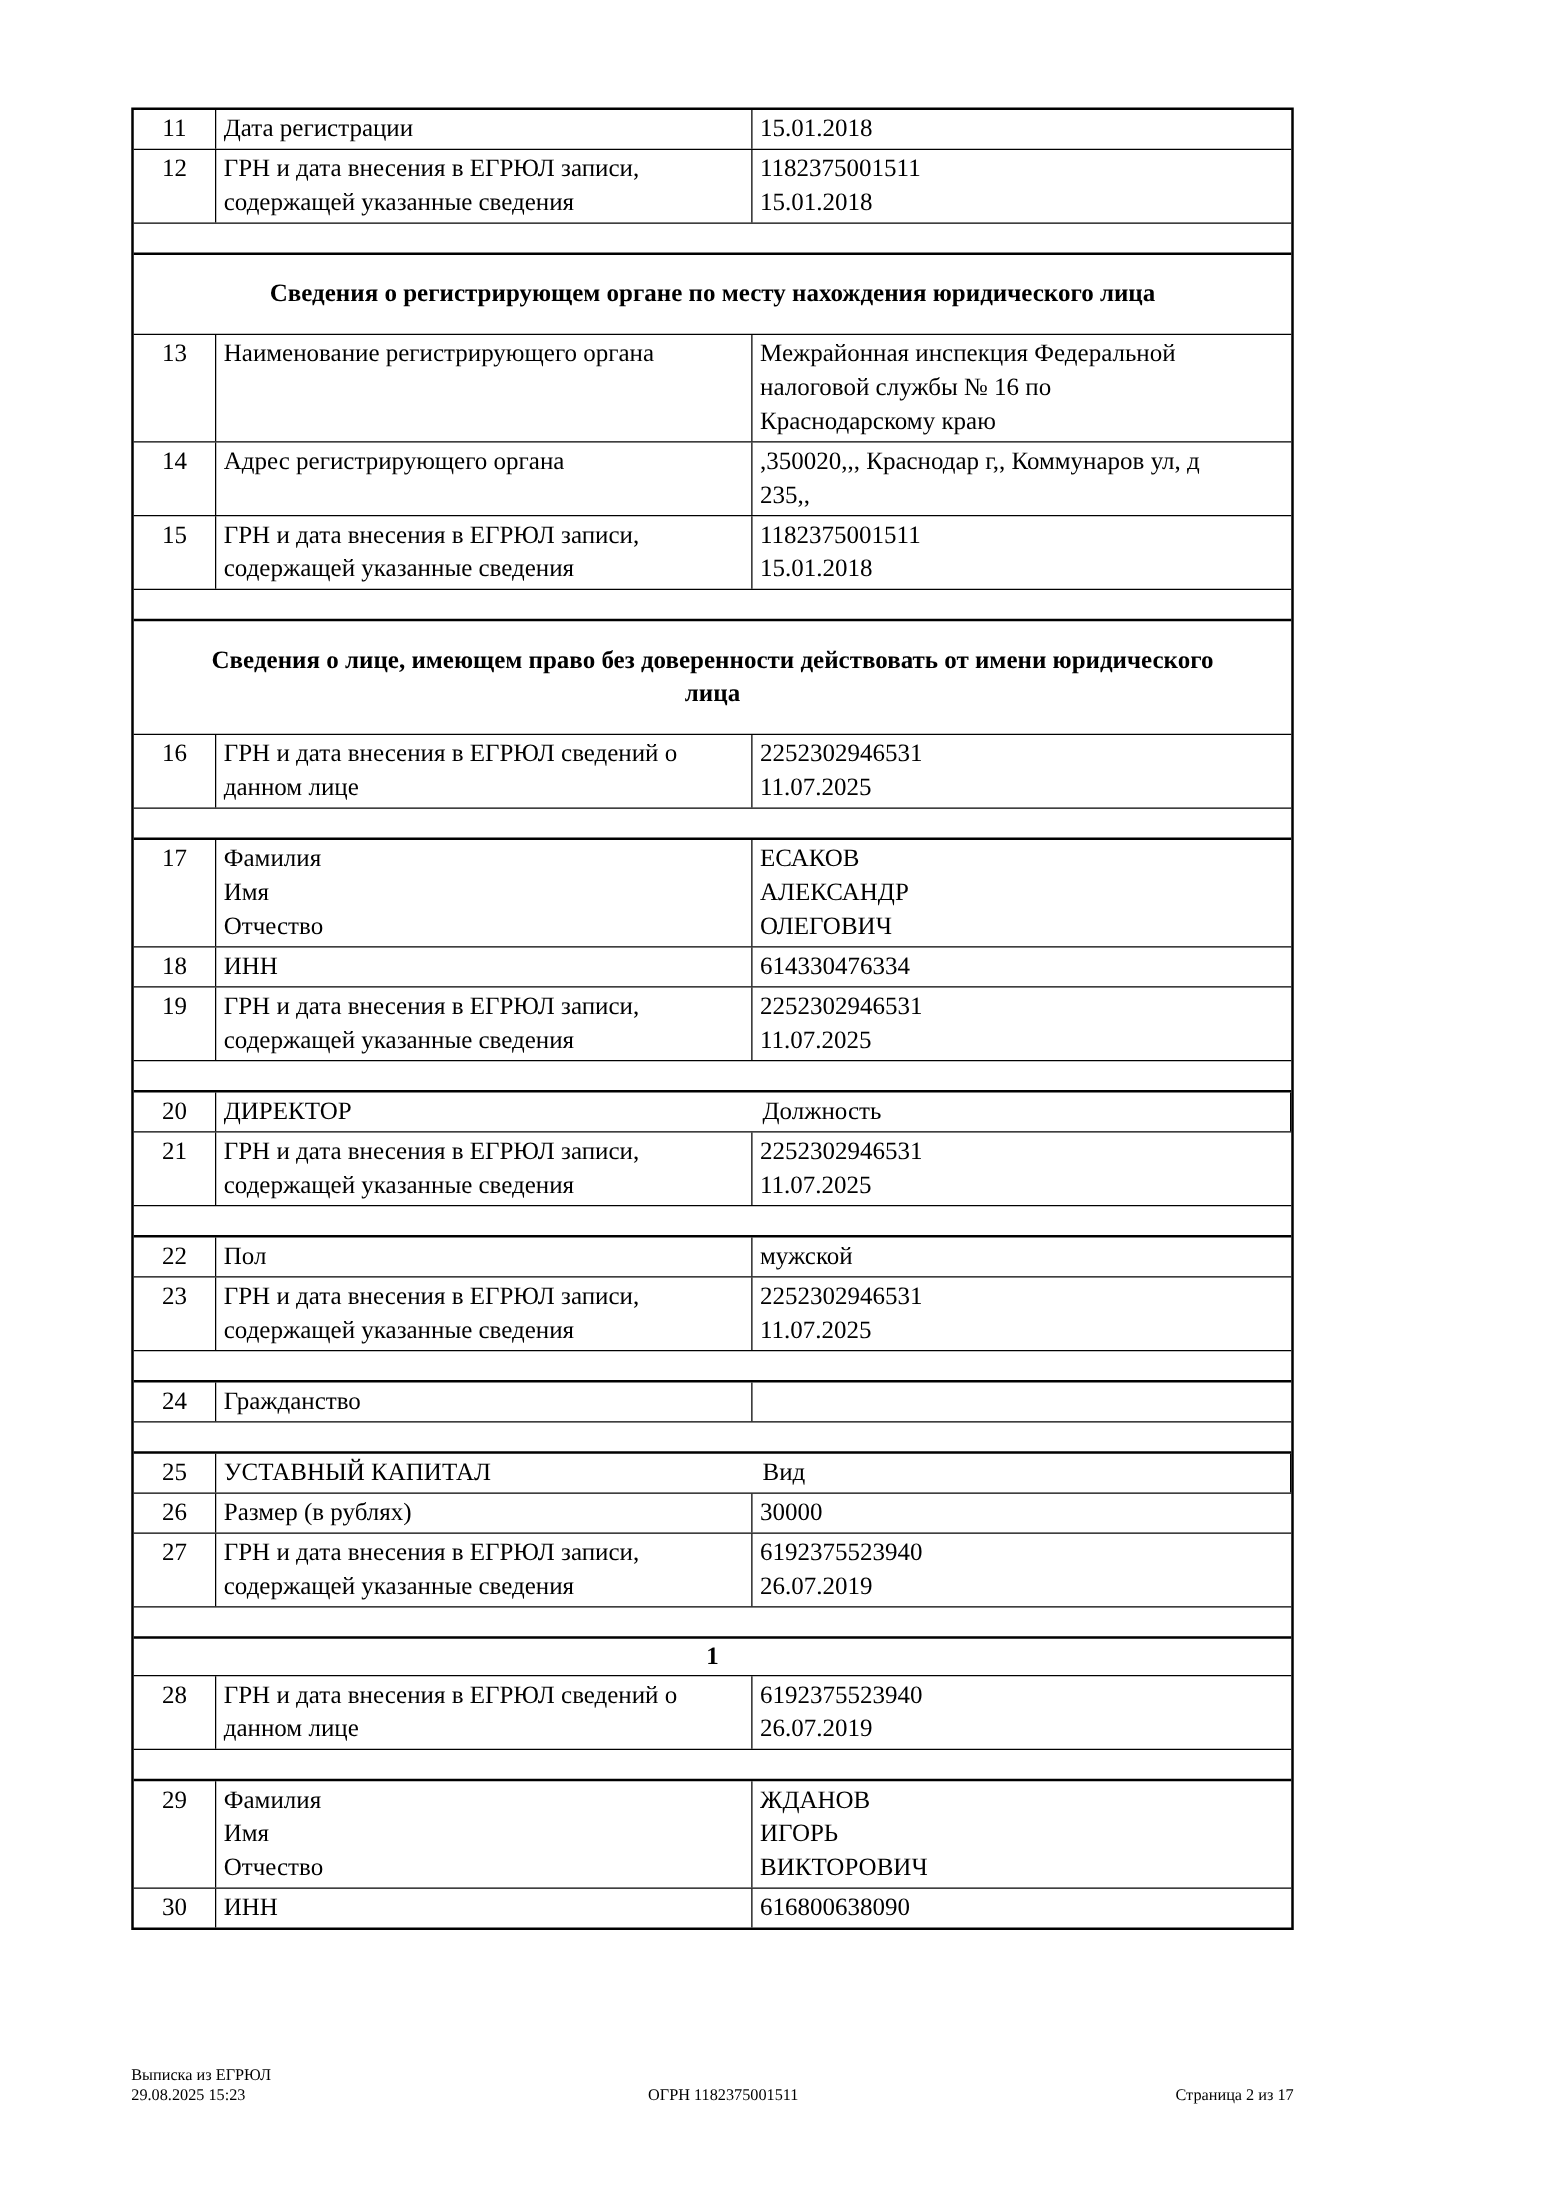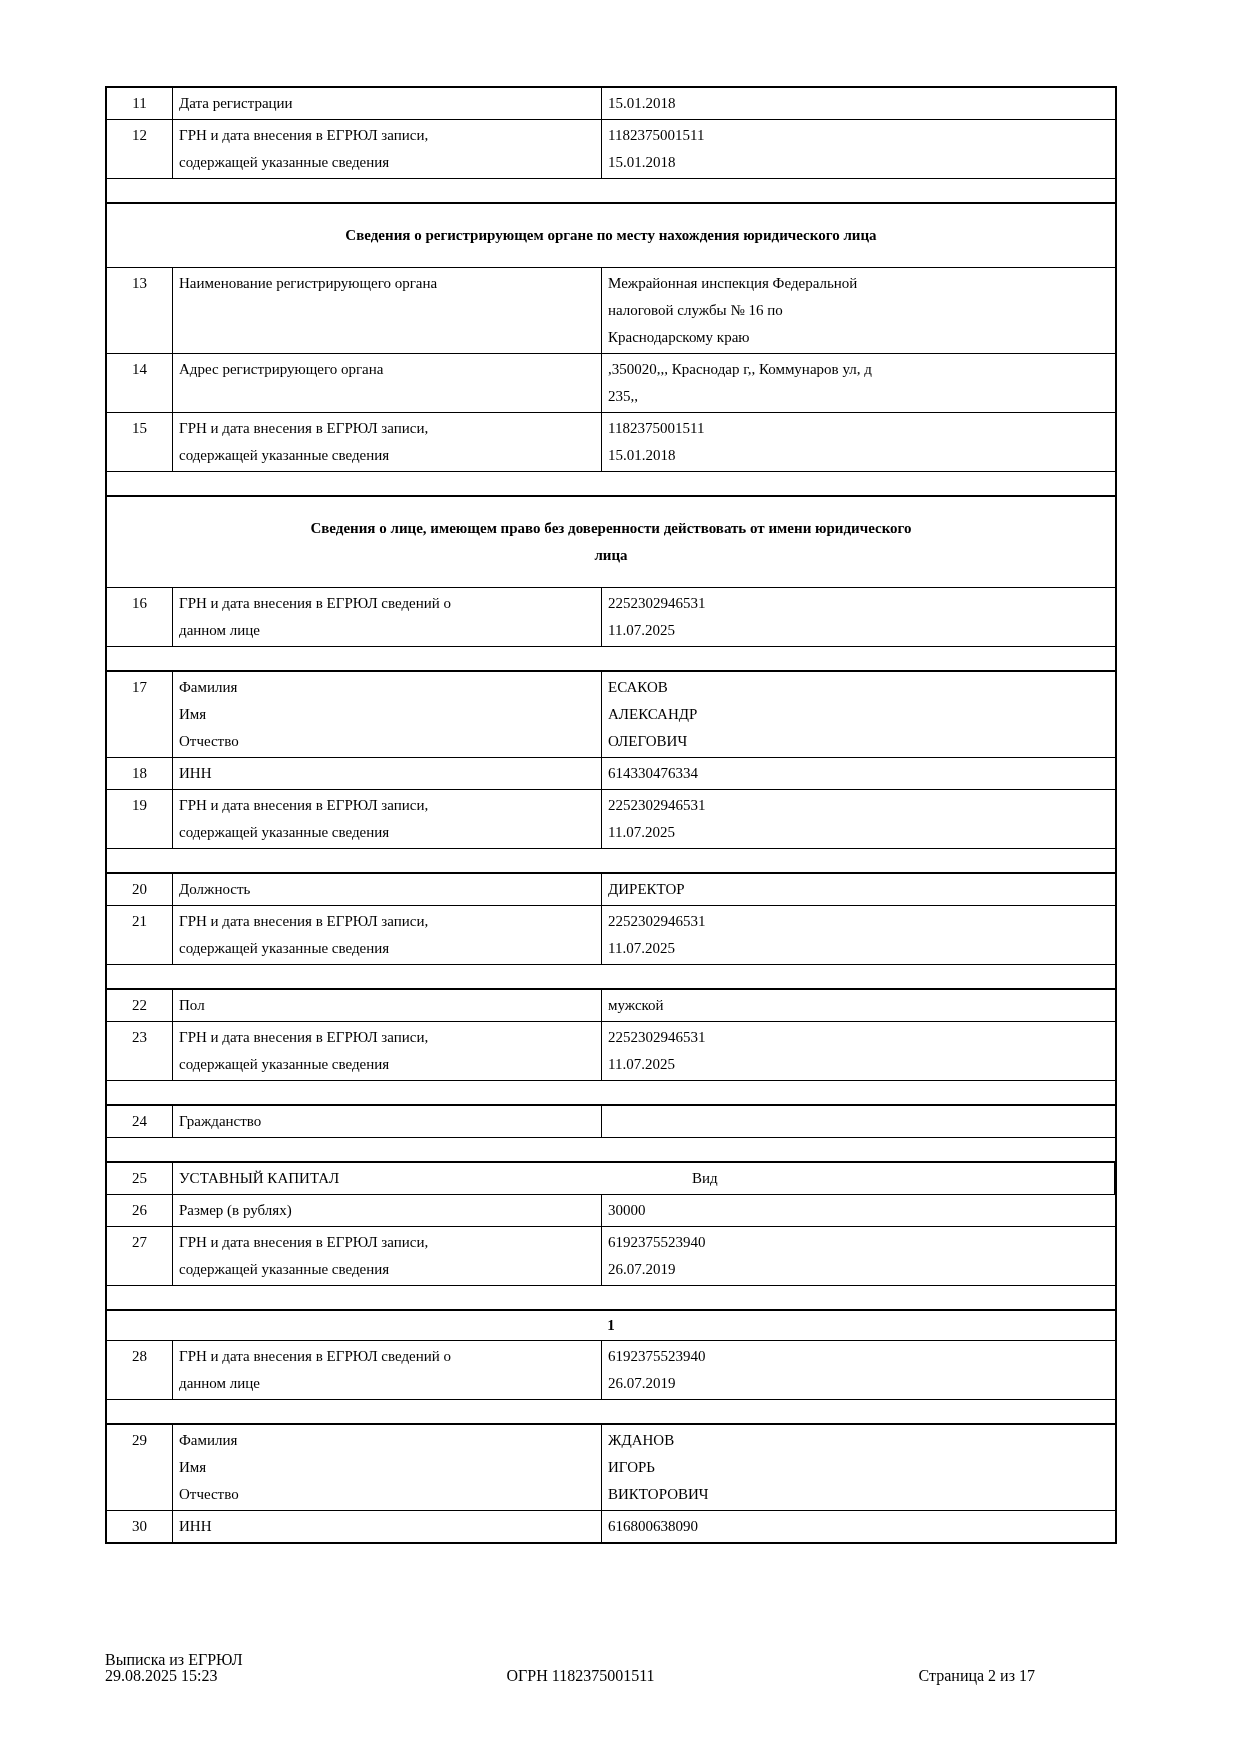--- a/index.html
+++ b/index.html
@@ -17,24 +17,24 @@
   }
   .page {
     position: absolute;
     inset: 0;
     background: #ffffff;
   }
   .egrul-table {
     position: absolute;
     left: 105px;
     top: 86px;
-    width: 1012px;
+    width: 930px;
     border: 2px solid #000000;
     box-sizing: border-box;
-    font-size: 15px;
+    font-size: 20px;
     line-height: 27px;
   }
   .row {
     display: flex;
     align-items: stretch;
     border-top: 1px solid #000000;
     box-sizing: border-box;
   }
   .egrul-table > .row:first-child { border-top: none; }
   .row-spacer {
@@ -74,21 +74,21 @@
     min-width: 0;
   }
   .footer {
     position: absolute;
     left: 105px;
     top: 1652px;
     width: 930px;
     display: flex;
     justify-content: space-between;
     align-items: flex-end;
-    font-size: 16px;
+    font-size: 13px;
     line-height: 16px;
   }
   .f-left { text-align: left; }
   .f-center { text-align: center; }
   .f-right { text-align: right; }
 </style>
 </head>
 <body>
 
 <div class="page">
@@ -195,25 +195,25 @@
           <div>содержащей указанные сведения</div>
         </div>
     <div class="cell cell-value">
           <div>2252302946531</div>
           <div>11.07.2025</div>
         </div>
   </div>
       <div class="row row-spacer"></div>
       <div class="row row-data">
     <div class="cell cell-num">20</div>
+    <div class="cell cell-value">
+          <div>ДИРЕКТОР</div>
+        </div>
     <div class="cell cell-label">
           <div>Должность</div>
-        </div>
-    <div class="cell cell-value">
-          <div>ДИРЕКТОР</div>
         </div>
   </div>
       <div class="row row-data">
     <div class="cell cell-num">21</div>
     <div class="cell cell-label">
           <div>ГРН и дата внесения в ЕГРЮЛ записи,</div>
           <div>содержащей указанные сведения</div>
         </div>
     <div class="cell cell-value">
           <div>2252302946531</div>

